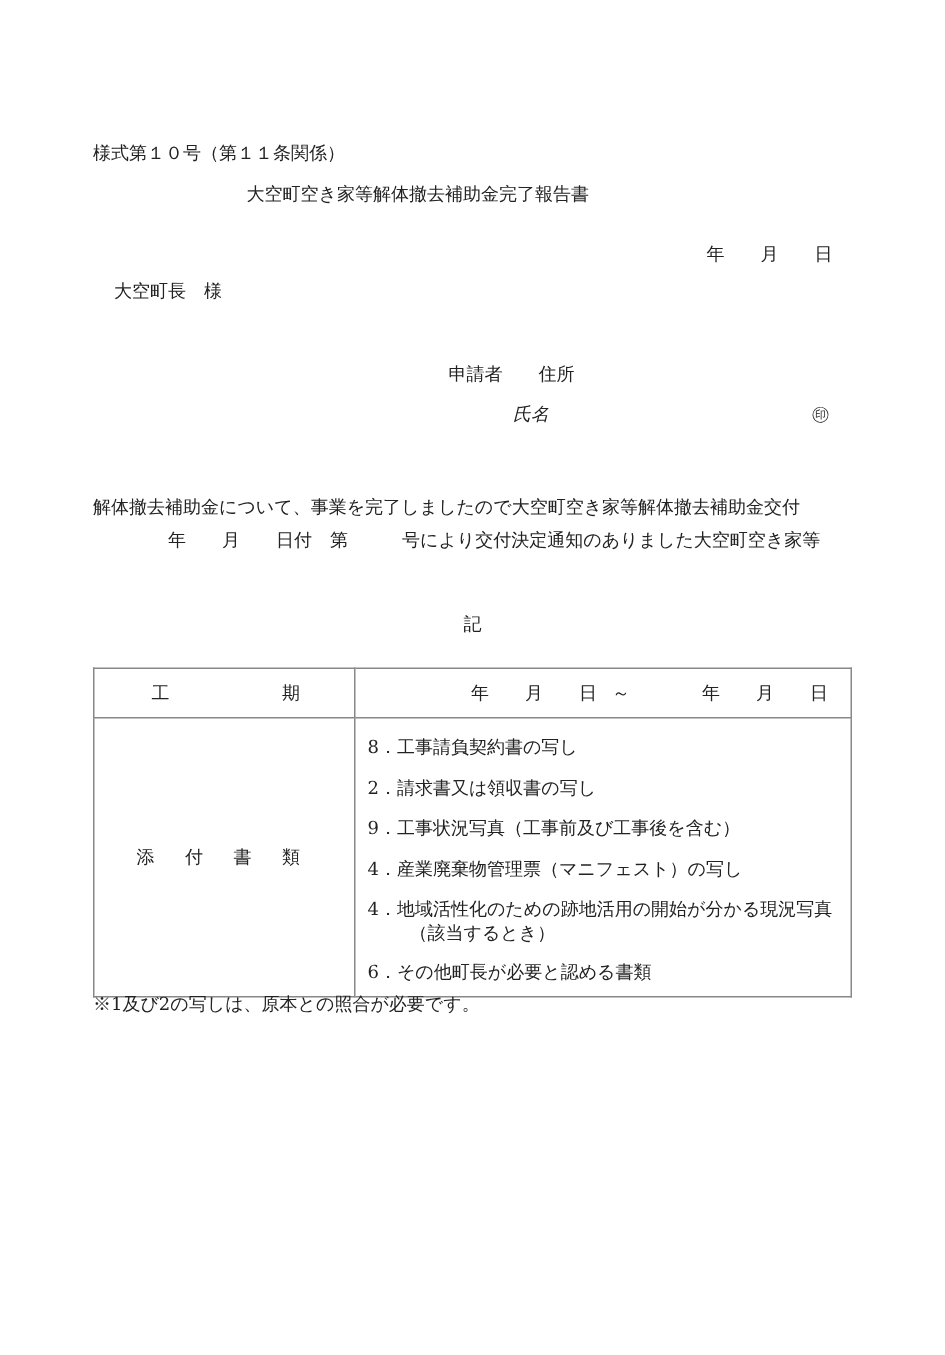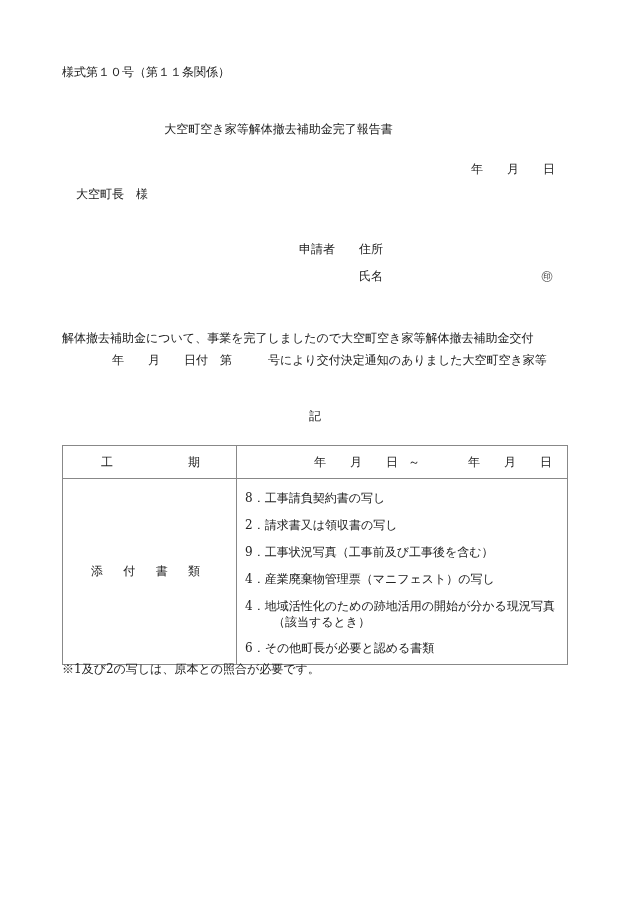--- a/index.html
+++ b/index.html
@@ -2,27 +2,27 @@
 <html><head>
 <meta charset="utf-8">
 <style>
   html, body { margin: 0; padding: 0; }
   body {
     width: 630px; height: 903px; background: #ffffff; position: relative;
     font-family: "DejaVu Serif", "Liberation Serif", serif;
     color: #222; font-size: 12px; overflow: hidden;
   }
   .abs { position: absolute; white-space: nowrap; line-height: 1; }
-  .form-no { left: 62px; top: 66px; }
+  .form-no { left: 62px; top: 96px; }
   .title { left: 0; width: 557px; top: 123px; text-align: center; }
   .date { top: 163px; }
   .addressee { left: 76px; top: 188px; }
   .applicant-label { left: 299px; top: 243px; }
   .addr-label { left: 359px; top: 243px; }
-  .name-label { left: 359px; top: 270px; }
+  .name-label { left: 342px; top: 270px; font-style: italic; }
   .seal { left: 541px; top: 270px; }
   .body-text { left: 62px; top: 327px; width: 510px; line-height: 22px; white-space: normal; }
   .body-text .line { display: block; white-space: nowrap; }
   .ki { left: 0; width: 630px; top: 410px; text-align: center; }
   table.tbl {
     position: absolute; left: 62px; top: 445px; width: 506px;
     border-collapse: collapse; table-layout: fixed;
   }
   table.tbl td { border: 1px solid #888; padding: 0; vertical-align: middle; }
   td.c1 { width: 173px; }

